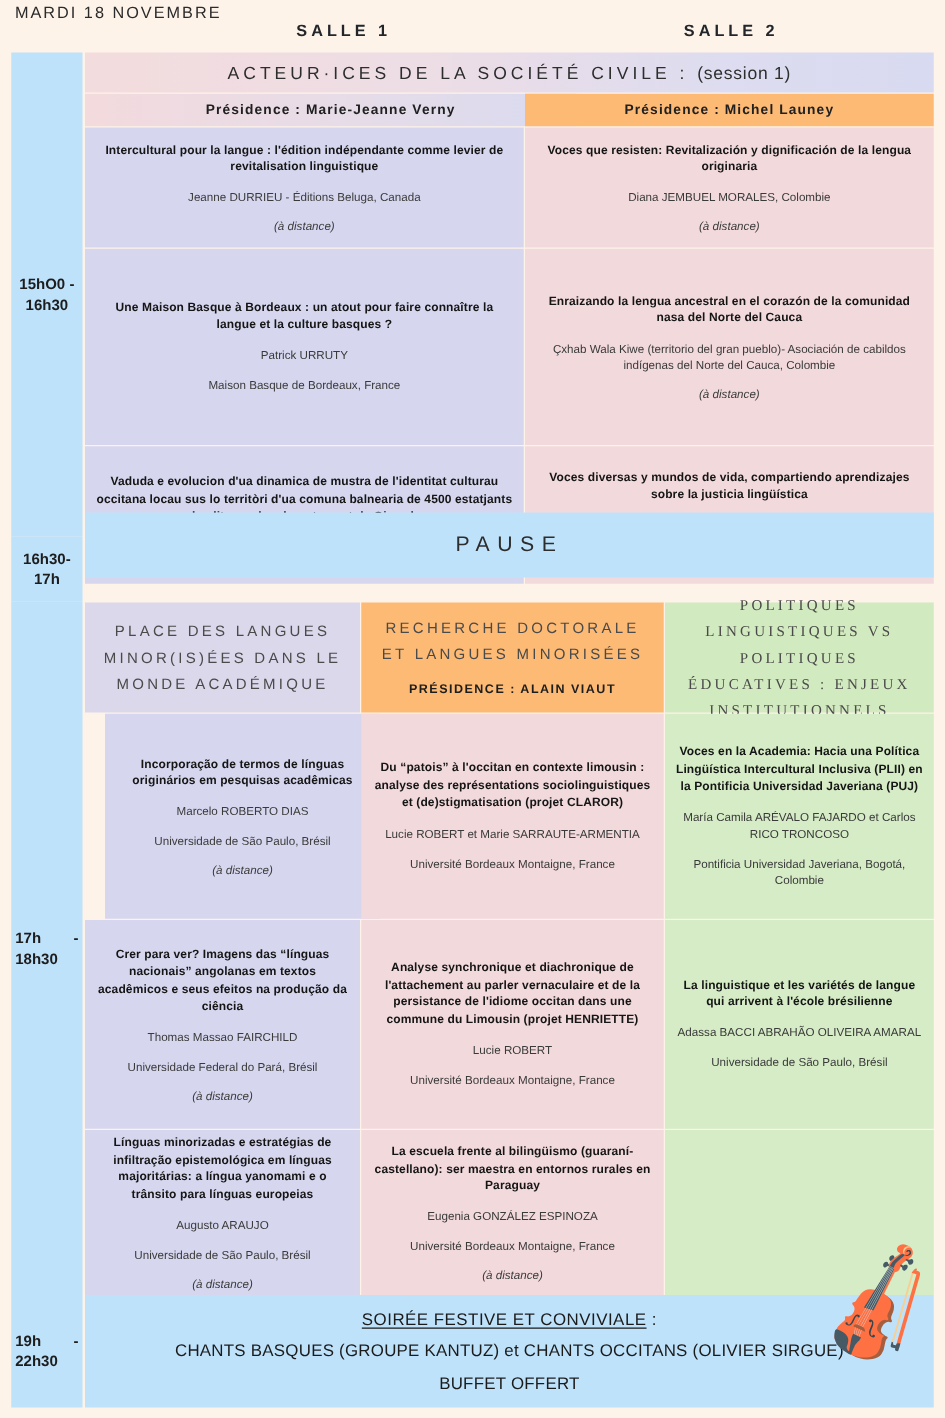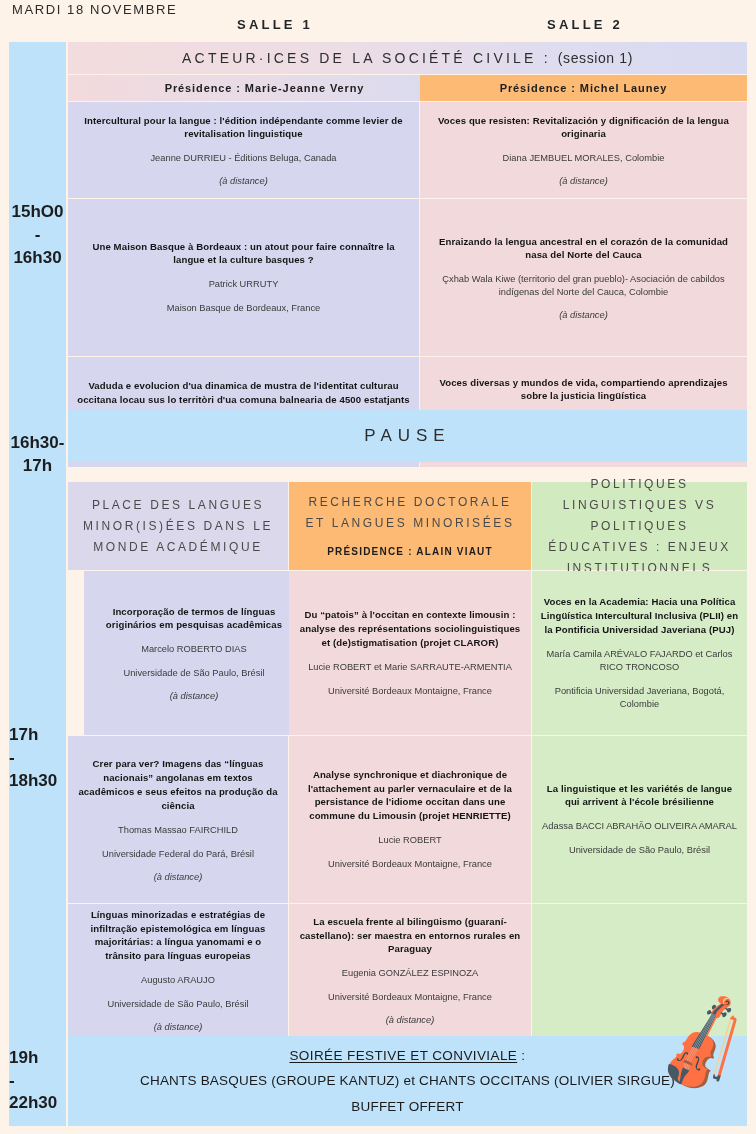--- a/index.html
+++ b/index.html
@@ -25,21 +25,21 @@
   #room1 { left: 130px; width: 290px; }
   #room2 { left: 440px; width: 290px; }
 
   
   .grid { position: absolute; left: 9px; top: 42px; width: 738px; height: 1084px; }
 
   .timecol {
     position: absolute; left: 0; width: 57px;
     background: #bfe2fb;
     display: flex; align-items: center; justify-content: center;
-    font-size: 17px; font-weight: bold; color: #1d1d1d; line-height: 1.35;
+    font-size: 12px; font-weight: bold; color: #1d1d1d; line-height: 1.35;
     text-align: center;
   }
 
   .cell {
     position: absolute;
     display: flex; flex-direction: column; align-items: center; justify-content: center;
     text-align: center;
     padding: 6px 8px;
   }
 
@@ -176,21 +176,21 @@
 
     <div class="cell bg-lavhdr" style="left:59px; top:440px; width:220px; height:88px;">
       <div class="colhead">PLACE DES LANGUES MINOR(IS)ÉES DANS LE MONDE ACADÉMIQUE</div>
     </div>
     <div class="cell bg-pinkhdr" style="left:280px; top:440px; width:242px; height:88px;">
       <div class="colhead">
         <span>RECHERCHE DOCTORALE ET LANGUES MINORISÉES</span>
         <span class="sub">PRÉSIDENCE : ALAIN VIAUT</span>
       </div>
     </div>
-    <div class="cell bg-greenhdr" style="left:523px; top:440px; width:215px; height:88px;">
+    <div class="cell bg-greenhdr" style="left:523px; top:440px; width:215px; height:88px;font-family:Liberation Serif, serif;">
       <div class="colhead">POLITIQUES LINGUISTIQUES VS POLITIQUES ÉDUCATIVES : ENJEUX INSTITUTIONNELS</div>
     </div>
 
     <div class="cell bg-lav" style="left:75px; top:529px; width:220px; height:164px;">
       <div class="title">Incorporação de termos de línguas originários em pesquisas acadêmicas</div>
       <div class="speaker">Marcelo ROBERTO DIAS</div>
       <div class="affil">Universidade de São Paulo, Brésil</div>
       <div class="remote">(à distance)</div>
     </div>
     <div class="cell bg-lav" style="left:59px; top:694px; width:220px; height:167px;">

